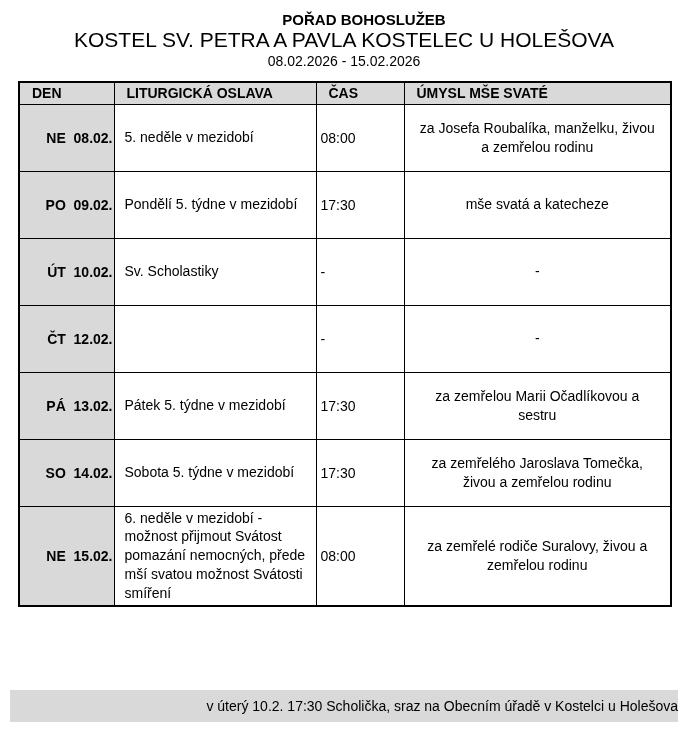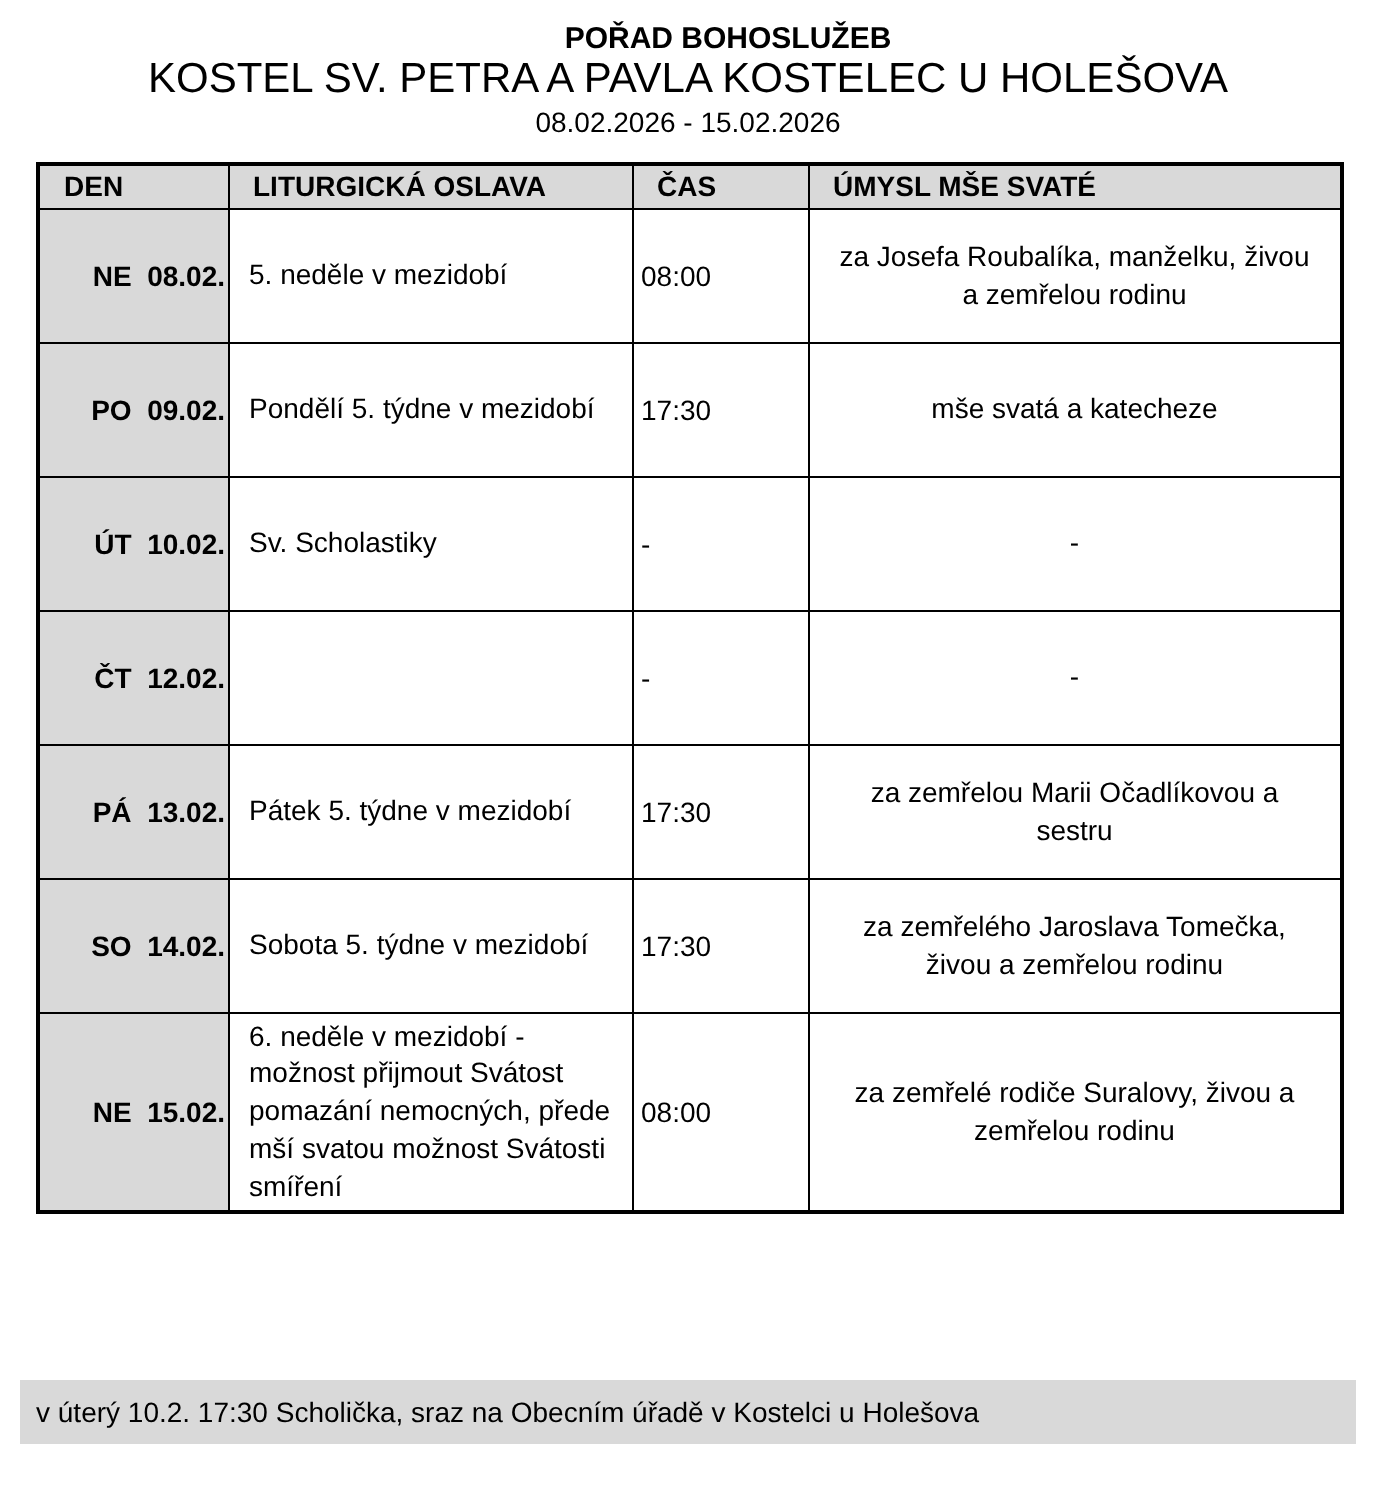--- a/index.html
+++ b/index.html
@@ -83,20 +83,21 @@
     position: absolute;
     left: 10px;
     top: 690px;
     width: 668px;
     height: 32px;
     background: #d9d9d9;
     display: flex;
     align-items: center;
     padding-left: 8px;
     font-size: 14px;
+    justify-content: flex-end;
   }
 </style>
 </head>
 <body>
 
 <div class="page">
 
   <div class="title-block">
     <div class="title">POŘAD BOHOSLUŽEB</div>
     <div class="subtitle">KOSTEL SV. PETRA A PAVLA KOSTELEC U HOLEŠOVA</div>

